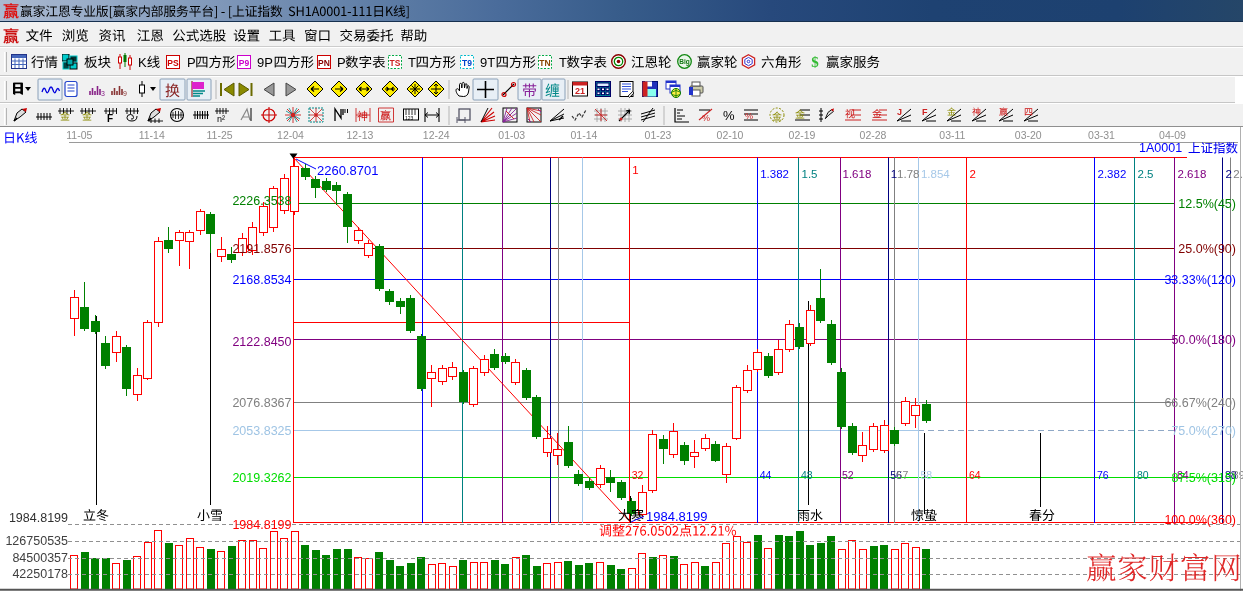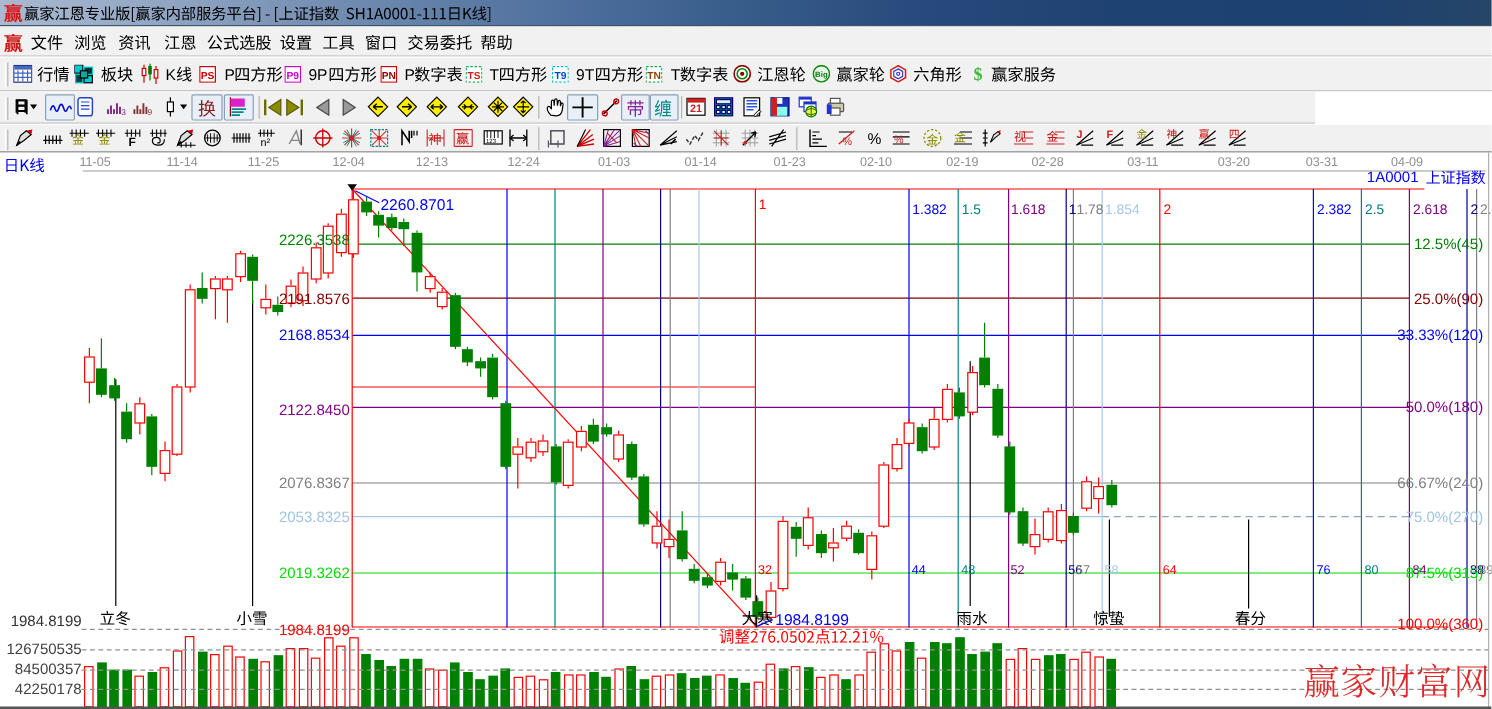--- a/index.html
+++ b/index.html
@@ -1,21 +1,21 @@
 <!DOCTYPE html>
 <html><head><meta charset="utf-8"><style>
 *{margin:0;padding:0;box-sizing:border-box}
 html,body{width:1243px;height:591px;overflow:hidden;background:#fff;font-family:"Liberation Sans",sans-serif}
 .abs{position:absolute}
 #titlebar{position:absolute;left:0;top:0;width:1243px;height:22px;
 background:linear-gradient(90deg,#aab9d0 0%,#93a8c5 10%,#7992b5 20%,#5f7ea6 30%,#4a6c9b 40%,#375c8a 50%,#27497c 62%,#1e4272 75%,#1d4170 90%,#254668 100%);
 border-bottom:1px solid #16304f}
 #menubar{position:absolute;left:0;top:22px;width:1243px;height:25px;background:#f1f1f1;border-bottom:1px solid #cccccc}
 #tb1{position:absolute;left:0;top:48px;width:1243px;height:28px;background:#f1f1f1;border-bottom:1px solid #c6c6c6}
-#tb2{position:absolute;left:0;top:77px;width:1096px;height:26px;background:#f1f1f1;border-bottom:1px solid #c6c6c6}
+#tb2{position:absolute;left:0;top:77px;width:1235px;height:26px;background:#f1f1f1;border-bottom:1px solid #c6c6c6}
 #tb3{position:absolute;left:0;top:104px;width:1243px;height:23px;background:#f1f1f1;border-bottom:1px solid #8f8f8f}
 .grip{position:absolute;top:4px;width:3px;border-left:1px solid #fff;border-right:1px solid #b5b5b5}
 svg{display:block}
 </style></head><body>
 <svg width="1243" height="591" viewBox="0 0 1243 591" style="position:absolute;left:0;top:0">
     <rect x="0" y="127" width="1243" height="464" fill="#ffffff"></rect>
     <line x1="293.5" y1="157.5" x2="1187" y2="157.5" stroke="#ff0000" stroke-width="1"></line>
     <line x1="293.5" y1="203.5" x2="1175" y2="203.5" stroke="#008000" stroke-width="1"></line>
     <line x1="293.5" y1="248.5" x2="1175" y2="248.5" stroke="#800000" stroke-width="1"></line>
     <line x1="293.5" y1="279.5" x2="1175" y2="279.5" stroke="#0000ff" stroke-width="1"></line>

